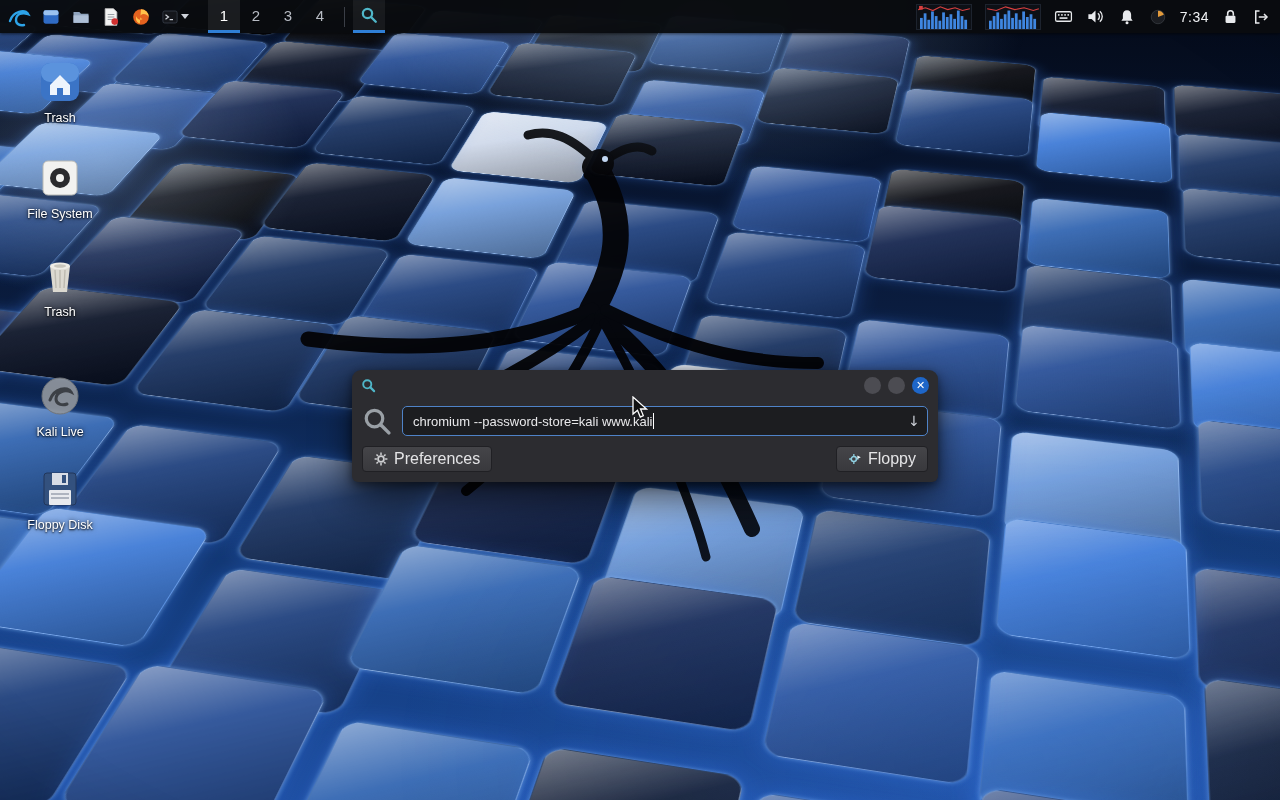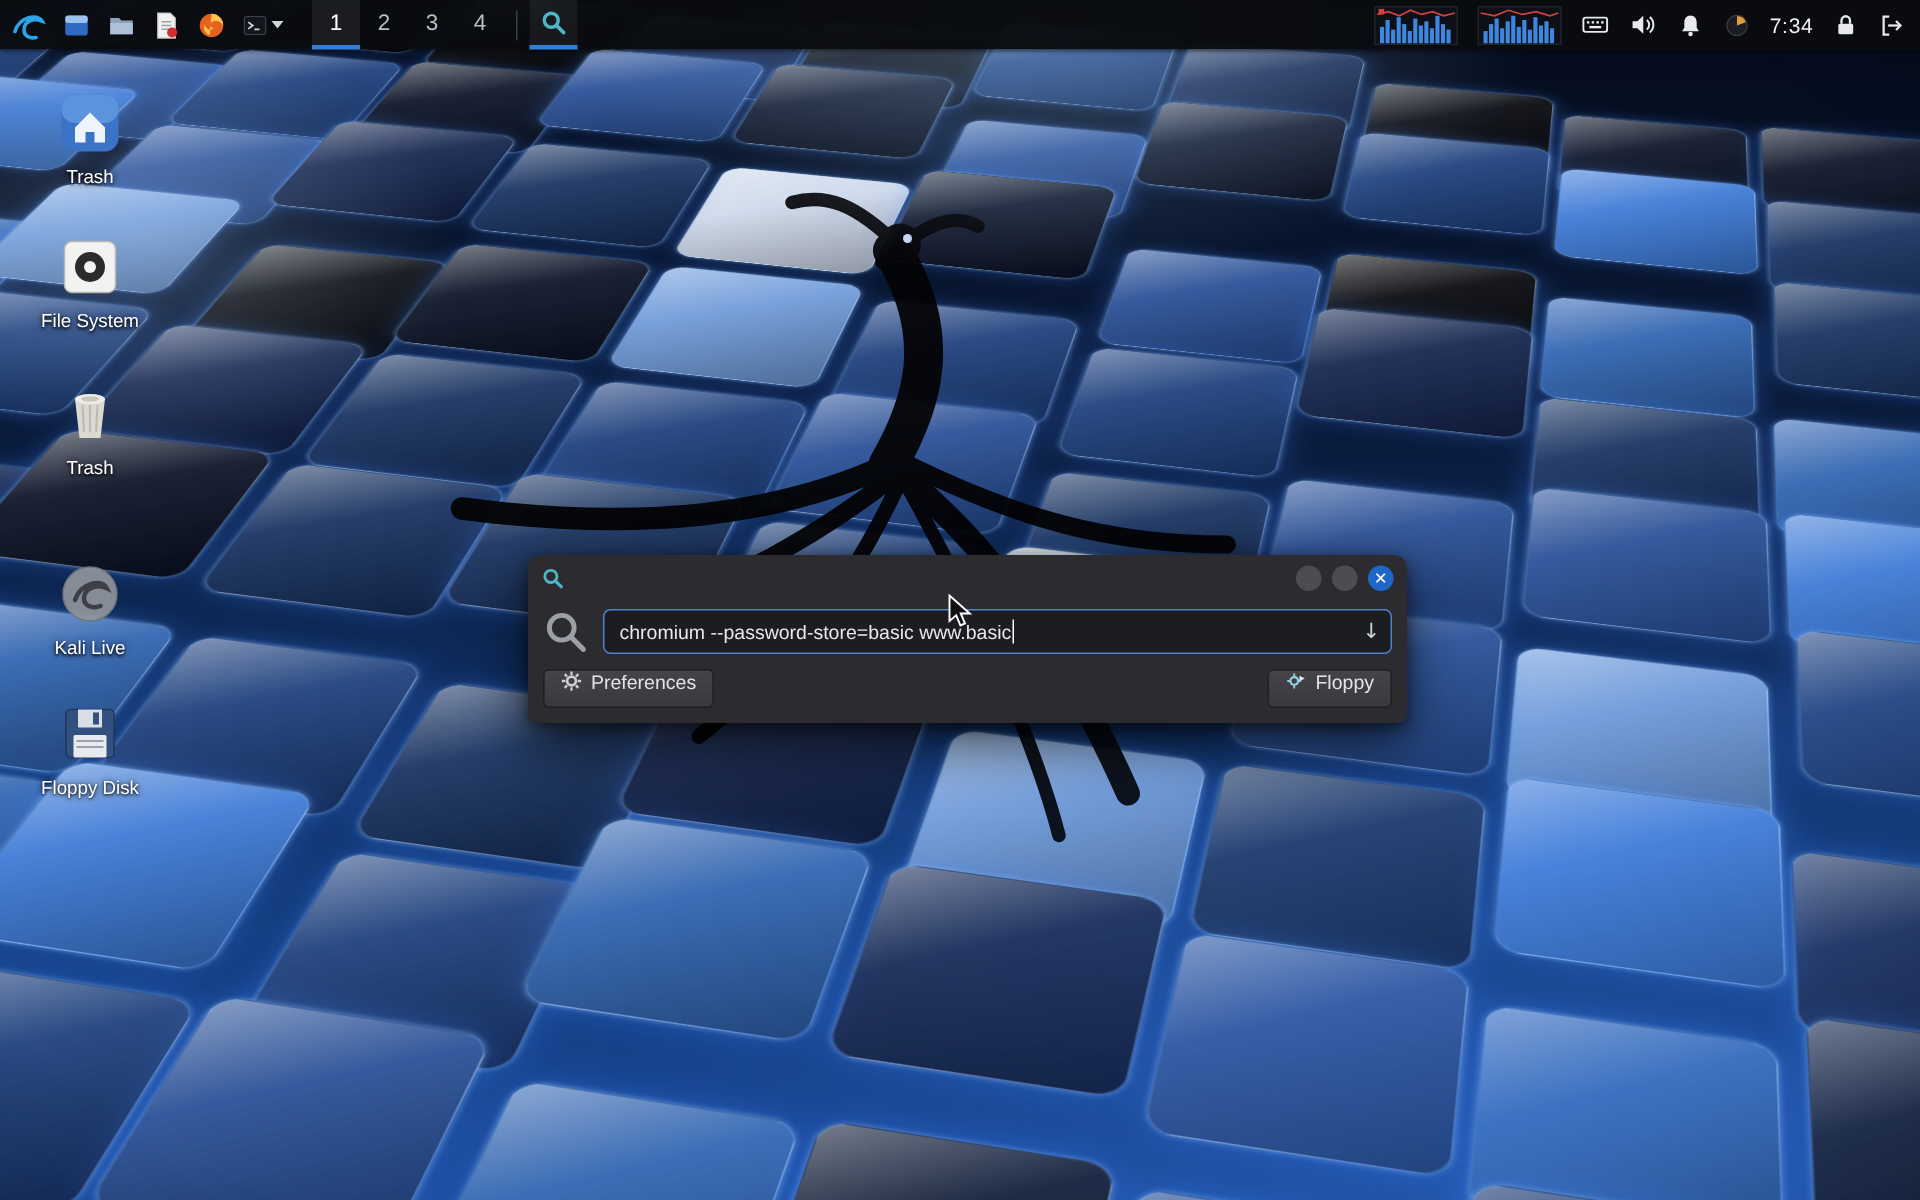--- a/index.html
+++ b/index.html
@@ -66,23 +66,23 @@
   .frow { display:flex; align-items:center; padding:6px 10px 0 10px; gap:10px; }
   .searchbox { position:relative; flex:1; height:30px; background:#1c1d20;
     border:1px solid #4f83c8; border-radius:5px; display:flex; align-items:center;
     padding:0 26px 0 10px; }
   .searchbox .q { font-size:13px; color:#e8e8ea; white-space:nowrap; overflow:hidden; }
   .caret { display:inline-block; width:1px; height:16px; background:#fff; margin-left:1px;
     vertical-align:middle; }
   .drop { position:absolute; right:7px; top:50%; transform:translateY(-50%);
     font-size:14px; color:#cfd3da; font-family:"DejaVu Sans",sans-serif; }
   .btnrow { display:flex; justify-content:space-between; padding:10px 10px 10px 10px; }
-  .gbtn { height:26px; display:flex; align-items:flex-start; gap:6px; padding:0 11px;
+  .gbtn { height:26px; display:flex; align-items:center; gap:6px; padding:0 11px;
     background:linear-gradient(#454549,#39393d); border:1px solid #202024; border-radius:4px;
-    color:#e4e4e6; font-size:13px; }
+    color:#e4e4e6; font-size:16px; }
 
   .cursor { position:absolute; left:631px; top:396px; z-index:100; pointer-events:none; }
 </style>
 </head>
 <body>
 
 <div class="wallpaper">
   <div class="cubefield" id="cubefield">
       <div class="cube" style="left: 182px; top: 0px; background: linear-gradient(150deg, rgba(255, 255, 255, 0.45), rgba(255, 255, 255, 0.07) 38%, rgba(0, 0, 0, 0.3)), rgb(28, 62, 124); transform: translateZ(11.1px);"></div>
       <div class="cube" style="left: 364px; top: 0px; background: linear-gradient(150deg, rgba(255, 255, 255, 0.45), rgba(255, 255, 255, 0.07) 38%, rgba(0, 0, 0, 0.3)), rgb(18, 35, 77); transform: translateZ(21.8px);"></div>
@@ -249,21 +249,21 @@
       <div class="tb-circle close">✕</div>
     </div>
   </div>
 
   <div class="frow">
     <svg width="30" height="30" viewBox="0 0 24 24">
       <circle cx="10" cy="10" r="6.6" fill="none" stroke="#9aa0a6" stroke-width="2.6"></circle>
       <line x1="15.2" y1="15.2" x2="21.5" y2="21.5" stroke="#9aa0a6" stroke-width="2.8" stroke-linecap="round"></line>
     </svg>
     <div class="searchbox">
-      <span class="q">chromium --password-store=basic www.basic</span>
+      <span class="q">chromium --password-store=kali www.kali</span>
         <span class="caret"></span>
       <span class="drop">↓</span>
     </div>
   </div>
 
   <div class="btnrow">
     <div class="gbtn">
       <svg width="14" height="14" viewBox="0 0 24 24">
         <circle cx="12" cy="12" r="5" fill="none" stroke="#cfd0d2" stroke-width="3"></circle>
         <g stroke="#cfd0d2" stroke-width="2.6">

